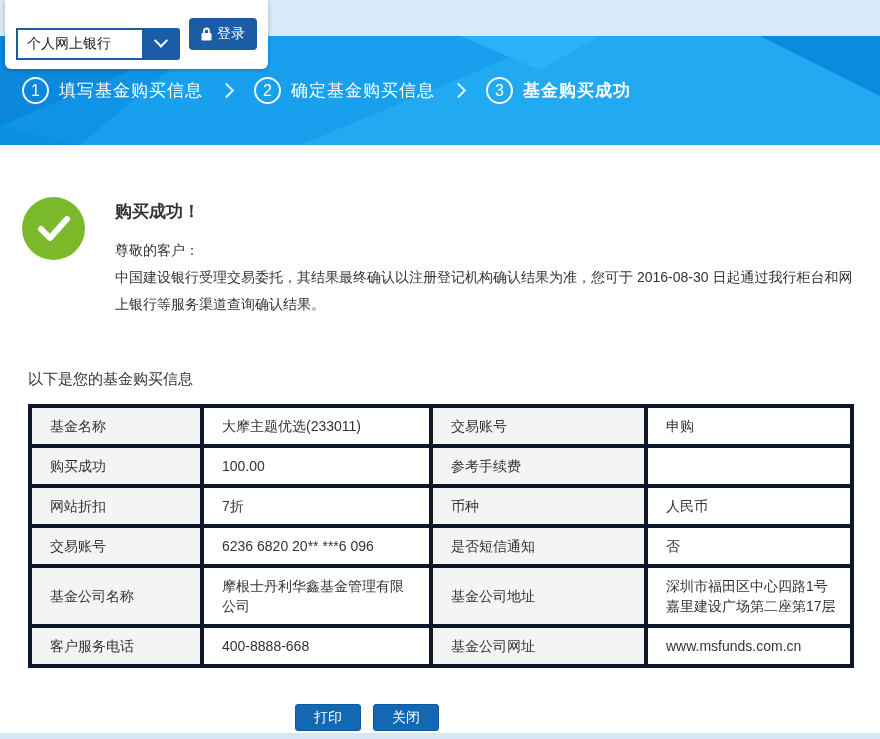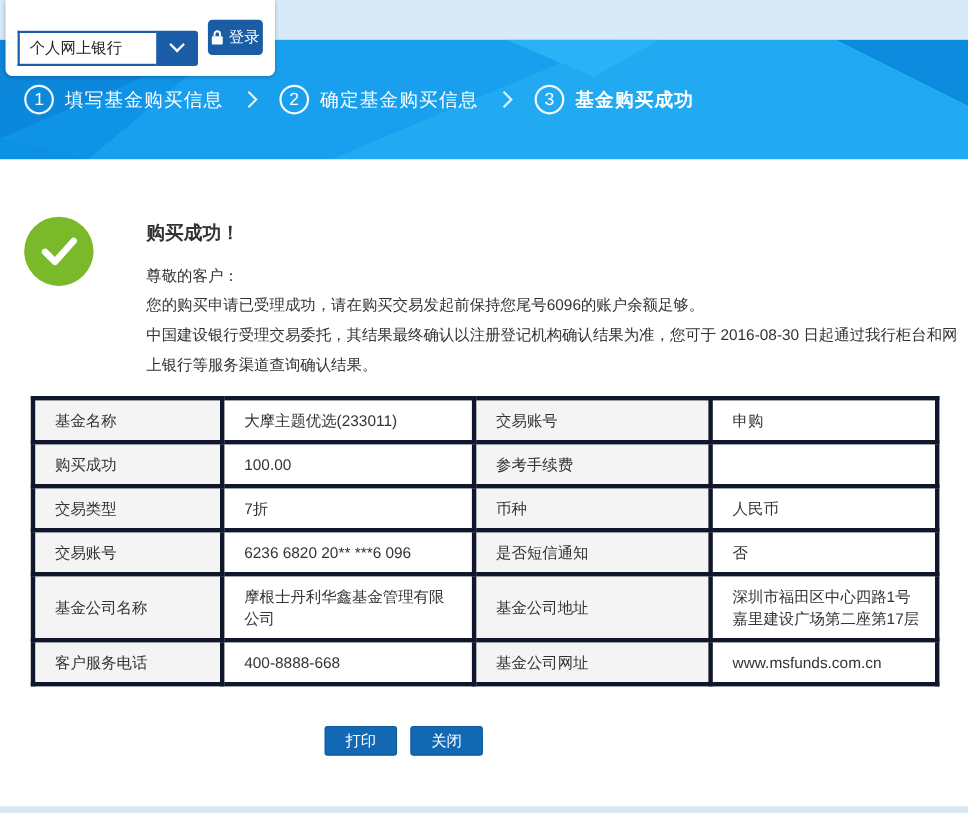--- a/index.html
+++ b/index.html
@@ -22,21 +22,21 @@
   }
   .select-arrow {
     width:38px; background:#1a5da6; border-radius:0 3px 3px 0;
     display:flex; align-items:center; justify-content:center;
   }
   .chev-down {
     width:10px; height:10px; border-left:2px solid #fff; border-bottom:2px solid #fff;
     transform:rotate(-45deg) translate(1px,-1px); margin-top:-4px;
   }
   .login-btn {
-    margin-left:9px; height:32px; width:50px; background:#1a5da6; color:#fff;
+    margin-left:9px; height:32px; width:68px; background:#1a5da6; color:#fff;
     border:none; border-radius:4px; font-size:14px; cursor:pointer;
     display:flex; align-items:center; justify-content:center; gap:5px;
     font-family:inherit;
   }
   .breadcrumb {
     position:absolute; left:286px; top:0; height:36px;
     display:flex; align-items:flex-end; font-size:13px; gap:18px;margin-top:28px;
   }
   .breadcrumb a { color:#2e75b8; text-decoration:none; cursor:pointer; }
   .bc-sep { color:#666; font-size:12px; margin:0 4px; }
@@ -62,21 +62,21 @@
     border-right:2px solid rgba(255,255,255,.85); transform:rotate(45deg);
     margin:0 22px 0 18px;
   }
 
   
   .success { display:flex; margin:52px 0 0 22px; }
   .success-badge {
     flex:0 0 auto; width:63px; height:63px; border-radius:50%;
     background:#7ab929; display:flex; align-items:center; justify-content:center;
   }
-  .success-text { margin-left:48px; width:750px; }
+  .success-text { margin-left:30px; width:750px; }
   .success-title { font-size:17px; font-weight:bold; color:#333; margin-top:3px; }
   .success-para { margin-top:14px; font-size:14px; color:#333; line-height:27px; }
 
   
   .section-heading { margin:52px 0 0 28px; font-size:15px; color:#333; }
   table.details {
     margin:15px 0 0 28px; width:822px; border-collapse:collapse; table-layout:fixed;
     font-size:14px; color:#333;
   }
   table.details td { border:4px solid #0f172a; padding:8px 12px 8px 18px; line-height:20px; height:37px; }
@@ -154,26 +154,26 @@
   <div class="success">
     <div class="success-badge">
       <svg width="34" height="27" viewBox="0 0 34 27">
         <path d="M4 14 L13 23 L30 4" fill="none" stroke="#fff" stroke-width="6" stroke-linecap="round" stroke-linejoin="round"></path>
       </svg>
     </div>
     <div class="success-text">
       <div class="success-title">购买成功！</div>
       <div class="success-para">
         <div>尊敬的客户：</div>
-        <div>您的购买申请已受理成功，请在购买交易发起前保持您尾号6096的账户余额足够。</div>
         <div>中国建设银行受理交易委托，其结果最终确认以注册登记机构确认结果为准，您可于 2016-08-30 日起通过我行柜台和网上银行等服务渠道查询确认结果。</div>
       </div>
     </div>
   </div>
 
+  <div class="section-heading">以下是您的基金购买信息</div>
 
   <table class="details">
     <colgroup>
         <col style="width:172px">
         <col style="width:229px">
         <col style="width:215px">
         <col style="width:206px">
       </colgroup>
     <tbody>
       <tr>
@@ -182,21 +182,21 @@
         <td class="lbl">交易账号</td>
         <td>申购</td>
       </tr>
       <tr>
         <td class="lbl">购买成功</td>
         <td>100.00</td>
         <td class="lbl">参考手续费</td>
         <td></td>
       </tr>
       <tr>
-        <td class="lbl">交易类型</td>
+        <td class="lbl">网站折扣</td>
         <td>7折</td>
         <td class="lbl">币种</td>
         <td>人民币</td>
       </tr>
       <tr>
         <td class="lbl">交易账号</td>
         <td>6236 6820 20** ***6 096</td>
         <td class="lbl">是否短信通知</td>
         <td>否</td>
       </tr>

